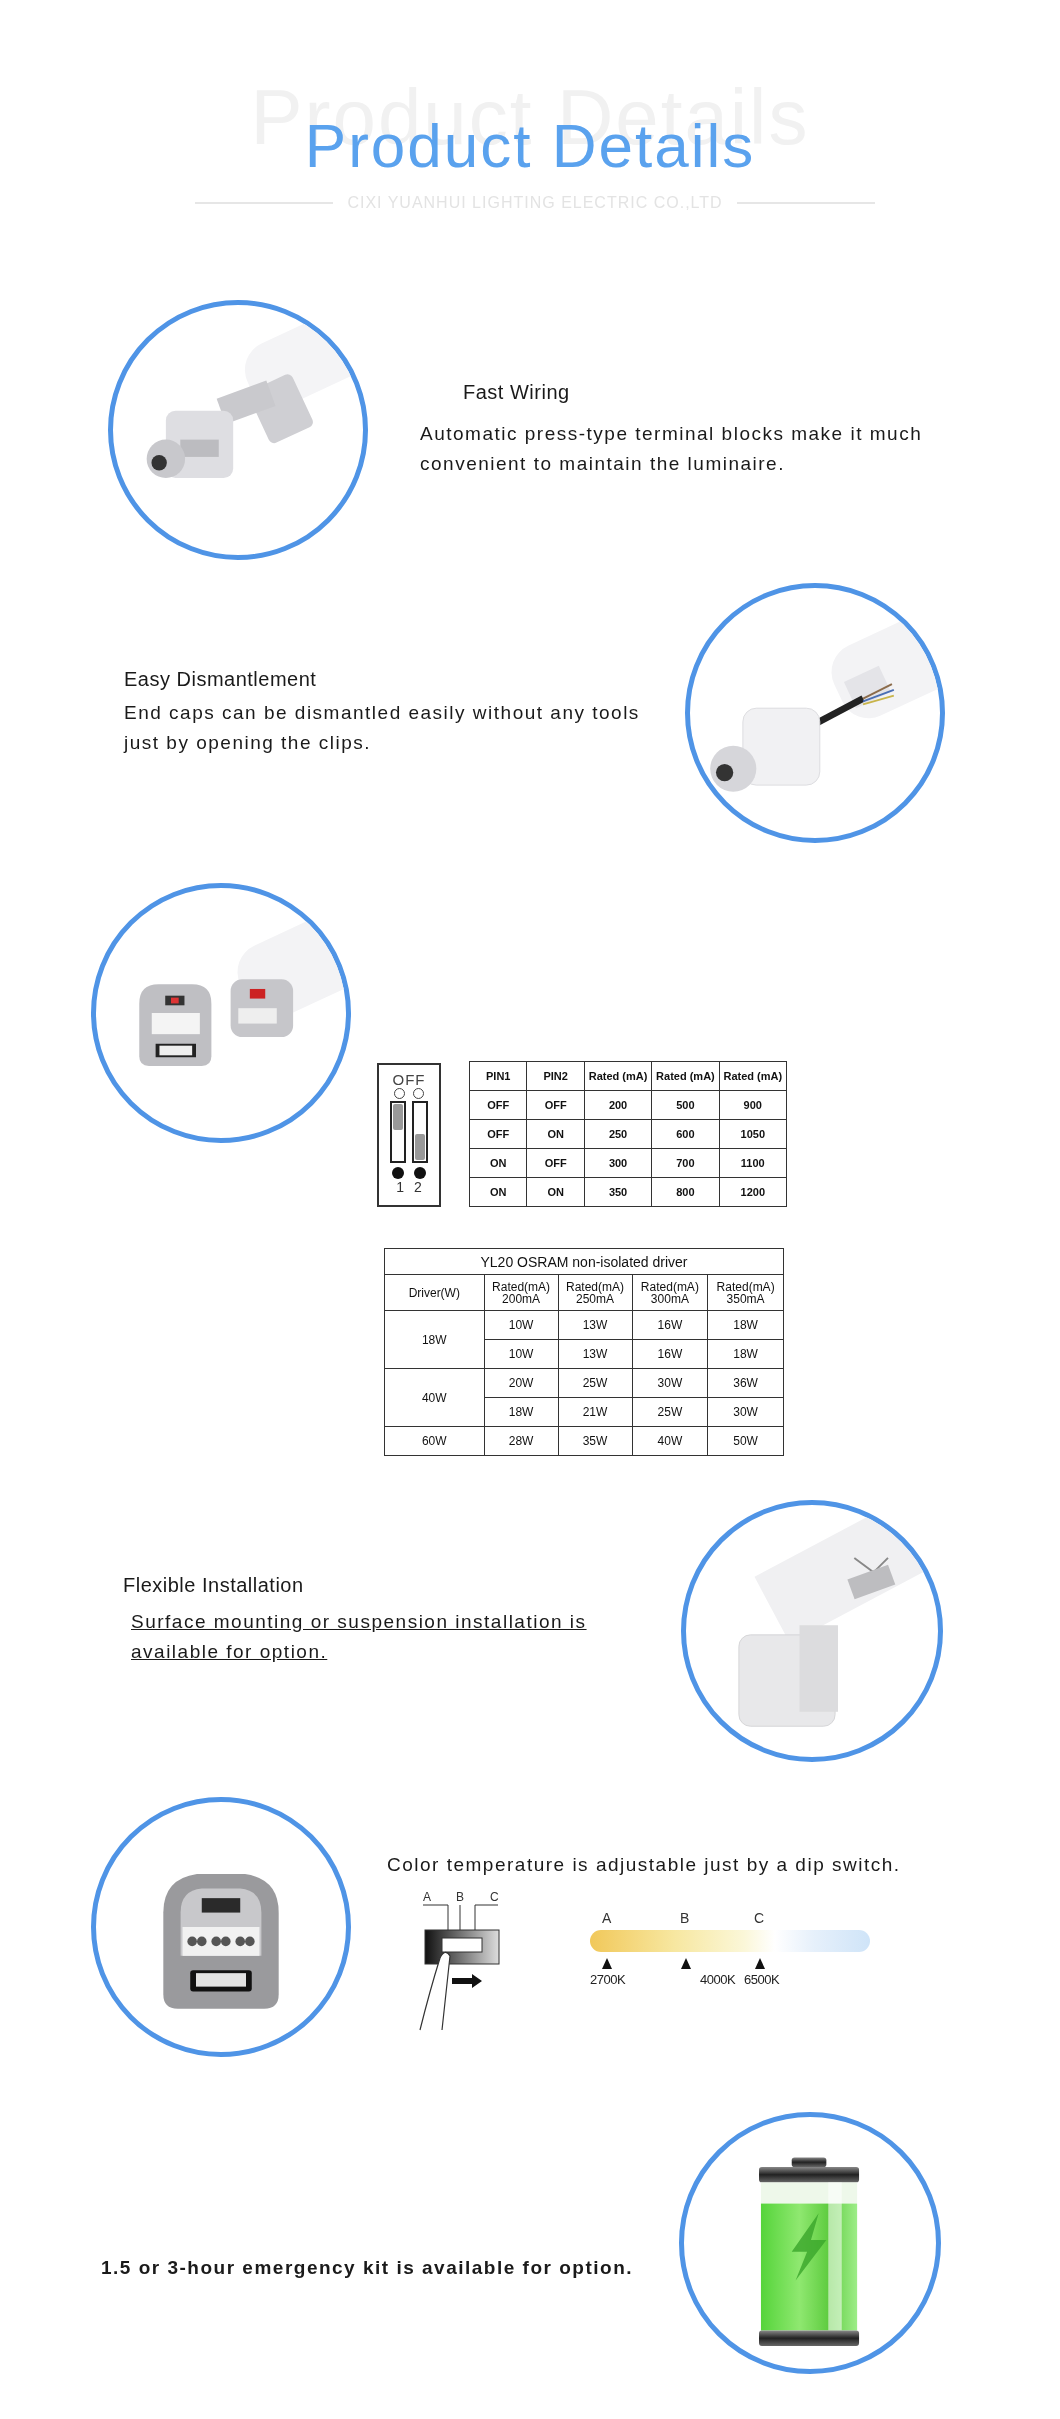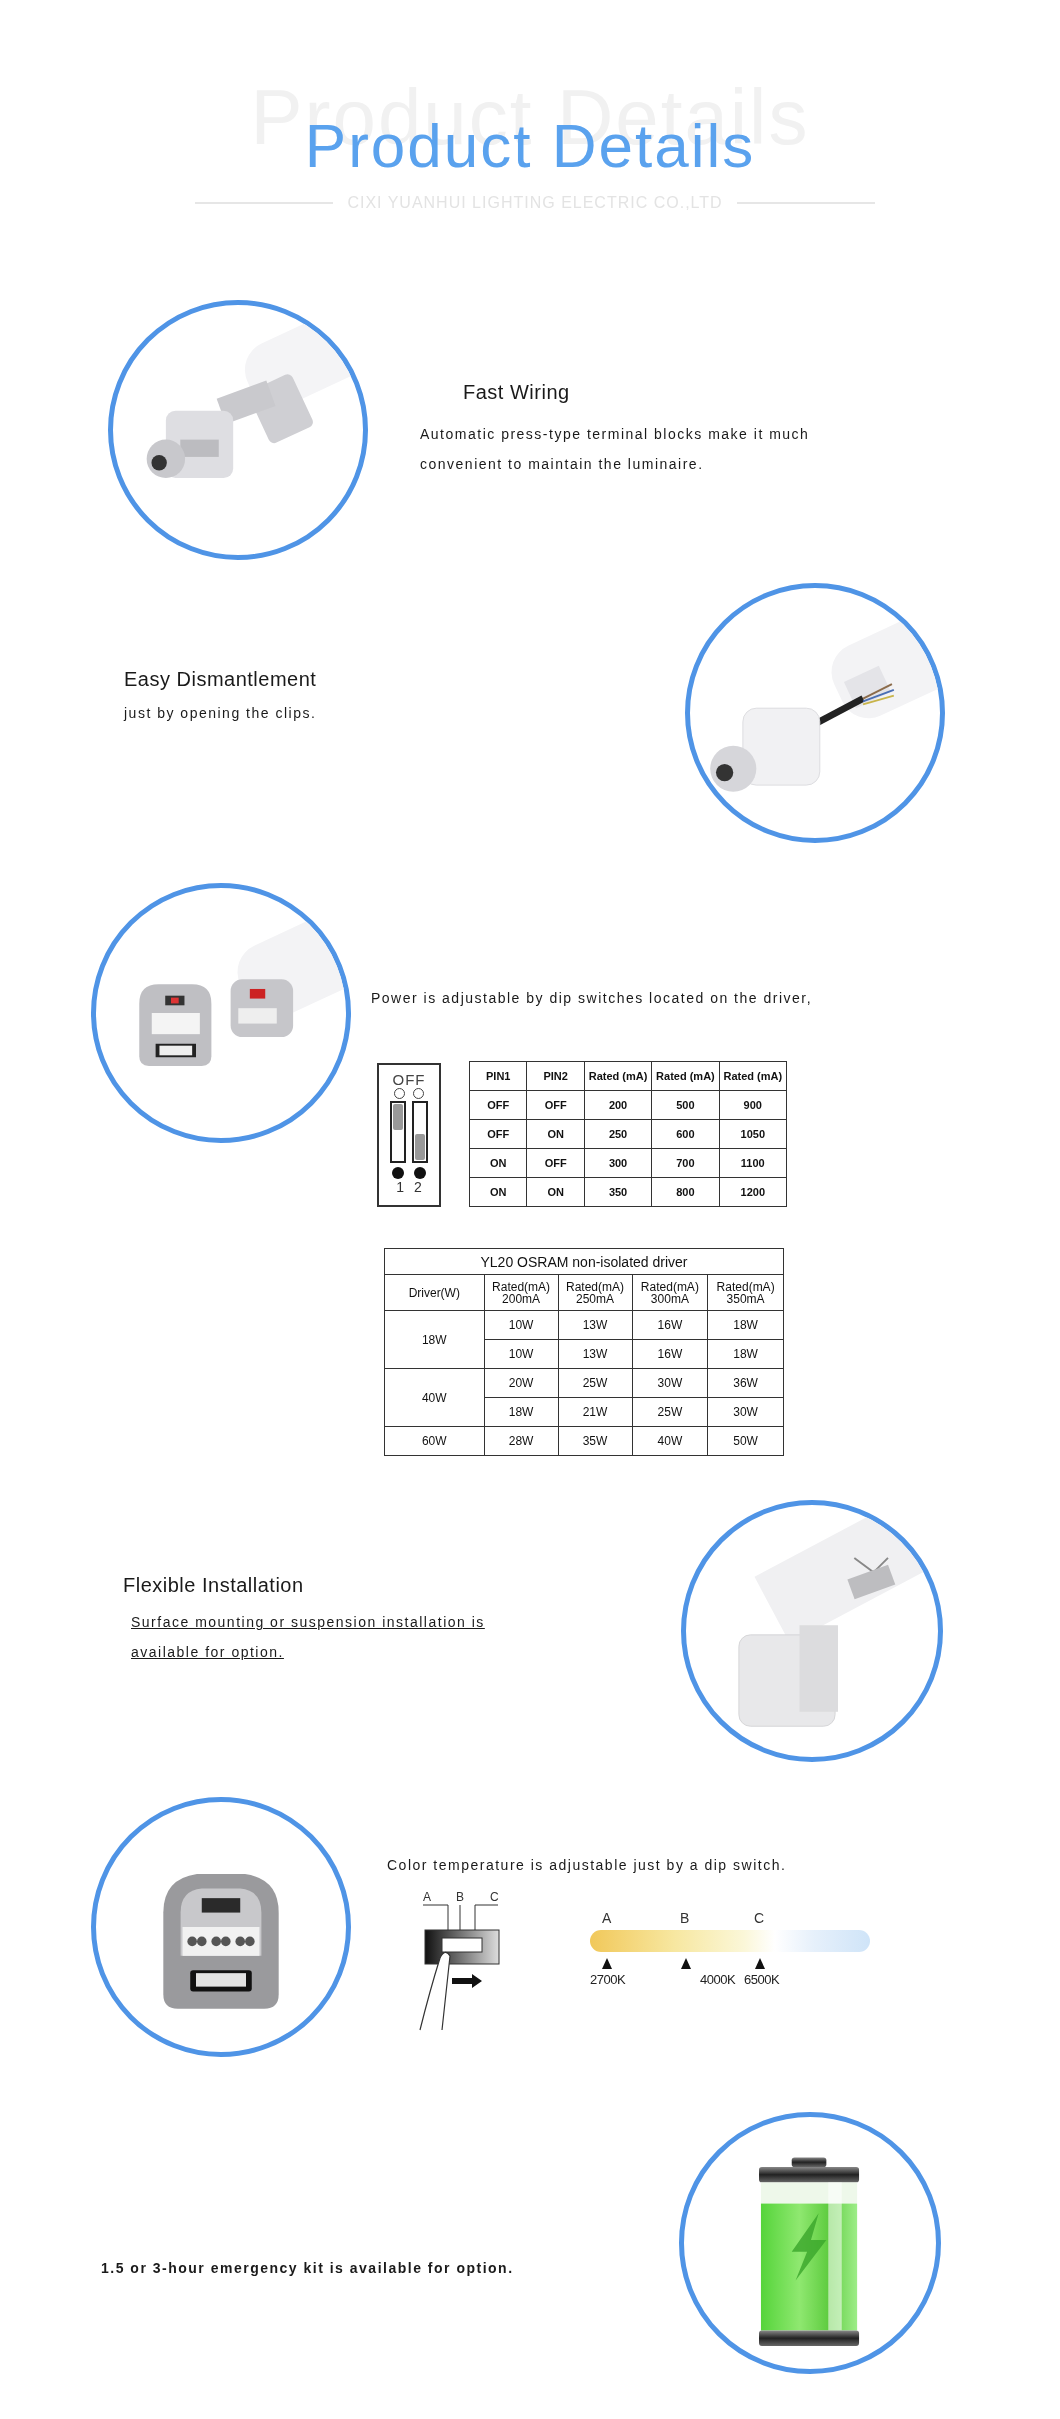--- a/index.html
+++ b/index.html
@@ -13,21 +13,21 @@
   .subtitle-row { left: 195px; width: 680px; top: 194px; display: flex; align-items: center; }
   .subtitle-line { flex: 1; height: 2px; background: #e6e6e6; }
   .subtitle-text { padding: 0 14px; font-size: 16px; color: #e3e3e3; letter-spacing: 1px; white-space: nowrap; }
 
   
   .circle { border: 5px solid #4f94e6; border-radius: 50%; background: #fff; overflow: hidden; }
   .circle svg { width: 100%; height: 100%; display: block; }
 
   
   .feat-title { font-size: 20px; color: #1a1a1a; letter-spacing: 0.5px; }
-  .feat-desc { font-size: 14px; color: #1a1a1a; letter-spacing: 1.5px; line-height: 30px; }
+  .feat-desc { font-size: 19px; color: #1a1a1a; letter-spacing: 1.5px; line-height: 30px; }
 
   
   table { border-collapse: collapse; border-radius: 10px; }
   .pin-table td, .pin-table th { border: 1.5px solid #333; text-align: center; font-size: 11px; font-weight: 700; height: 29px; color: #111; }
   .pin-table th { font-weight: 700; }
   .drv-table td { border: 1.5px solid #333; text-align: center; font-size: 12px; color: #111; height: 29px; line-height: 12px; }
   .drv-table .caption { font-size: 14px; height: 26px; }
 
   .dip-box { border: 2px solid #333; background: #fff; }
 
@@ -59,20 +59,21 @@
   </svg>
 </div>
 <div class="abs feat-title" style="left:421px; top:381px;margin-left:42px;">Fast Wiring</div>
 <div class="abs feat-desc" style="left:420px; top:419px;">
   <div>Automatic press-type terminal blocks make it much</div>
   <div>convenient to maintain the luminaire.</div>
 </div>
 
 <div class="abs feat-title" style="left:124px; top:668px;">Easy Dismantlement</div>
 <div class="abs feat-desc" style="left:124px; top:698px;">
+  <div>End caps can be dismantled easily without any tools</div>
   <div>just by opening the clips.</div>
 </div>
 <div class="abs circle" style="left:685px; top:583px; width:260px; height:260px;">
   <svg viewBox="0 0 260 260">
     <rect x="150" y="70" width="130" height="80" rx="30" fill="#f3f3f5" transform="rotate(-25 150 100)"></rect>
     <rect x="165" y="90" width="40" height="30" fill="#e4e4e8" transform="rotate(-25 180 105)"></rect>
     <path d="M95 160 L180 115" stroke="#222" stroke-width="7"></path>
     <path d="M180 115 L210 100" stroke="#8b6b4a" stroke-width="2"></path>
     <path d="M180 118 L212 106" stroke="#4a6fb5" stroke-width="2"></path>
     <path d="M180 121 L212 112" stroke="#c8b44a" stroke-width="2"></path>
@@ -90,21 +91,20 @@
     <rect x="148" y="125" width="40" height="16" fill="#eee"></rect>
     <path d="M45 120 Q45 100 65 100 L100 100 Q120 100 120 120 L120 175 Q120 185 110 185 L55 185 Q45 185 45 175 Z" fill="#bfbfc3"></path>
     <rect x="72" y="112" width="20" height="10" fill="#333"></rect>
     <rect x="78" y="114" width="8" height="6" fill="#d33"></rect>
     <rect x="58" y="130" width="50" height="22" fill="#f4f4f4"></rect>
     <rect x="62" y="162" width="42" height="14" fill="#222"></rect>
     <rect x="66" y="164" width="34" height="10" fill="#eee"></rect>
   </svg>
 </div>
 <div class="abs feat-desc" style="left:371px; top:983px;">
-  <div>Power is adjustable by dip switches located on the driver,</div>
 </div>
 
 <div class="abs dip-box" style="left:377px; top:1063px; width:64px; height:144px;">
   <div style="text-align:center; font-size:15px; color:#444; margin-top:6px; letter-spacing:1px;">OFF</div>
   <div style="display:flex; justify-content:center; gap:8px; margin-top:0px;">
     <div style="width:11px;height:11px;border:1.5px solid #444;border-radius:50%;"></div>
     <div style="width:11px;height:11px;border:1.5px solid #444;border-radius:50%;"></div>
   </div>
   <div style="display:flex; justify-content:center; gap:6px; margin-top:2px;">
     <div style="width:16px;height:62px;border:2px solid #222;position:relative;">

